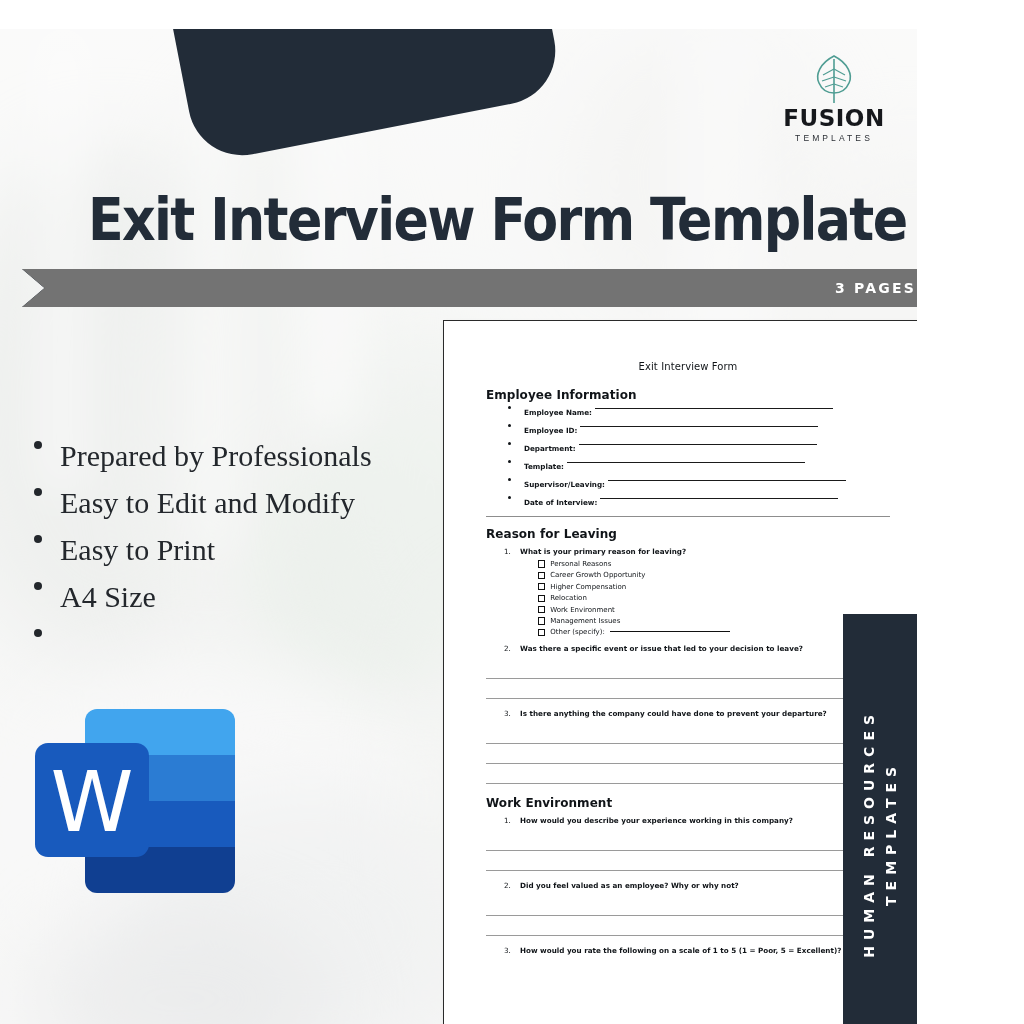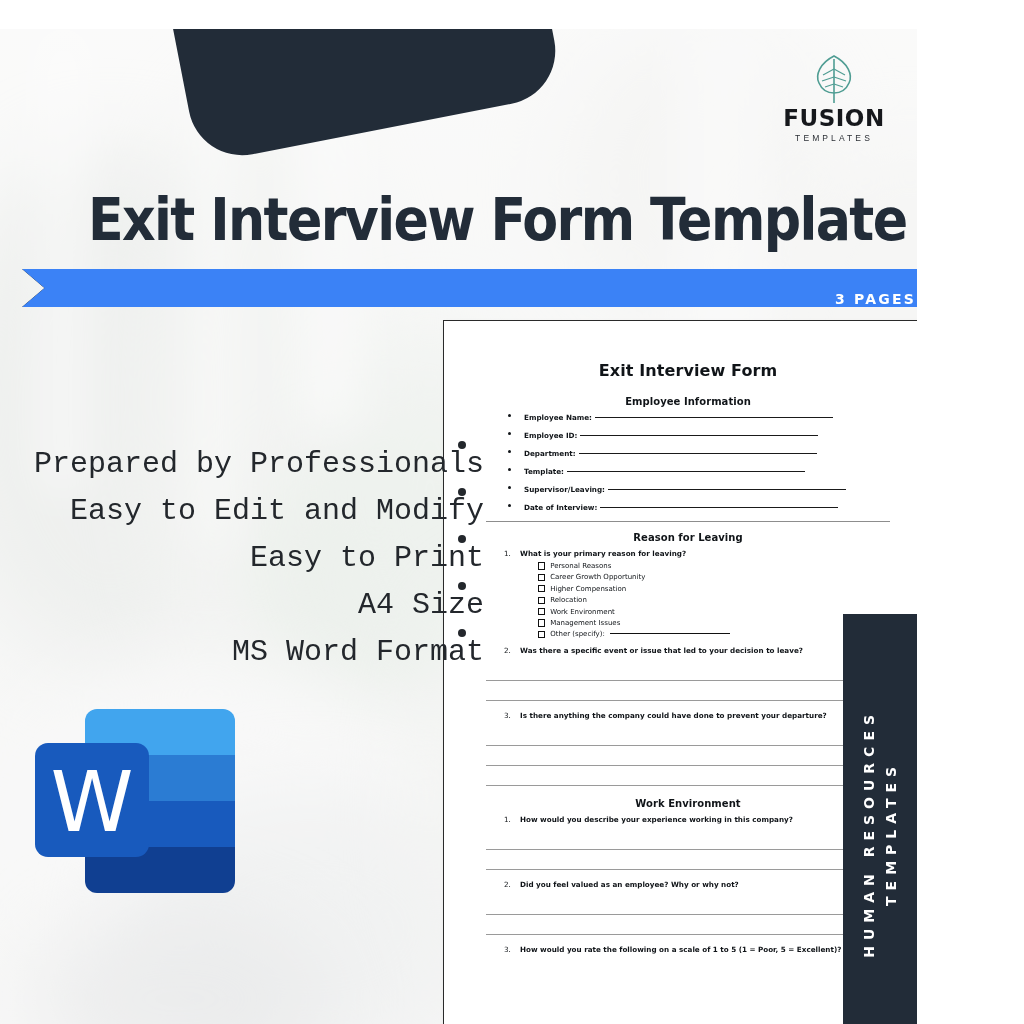--- a/index.html
+++ b/index.html
@@ -135,31 +135,31 @@
       0 0, 100% 0, 100% 100%, 0 100%,
       2.3% 50%
     );
     display: flex;
     align-items: center;
     justify-content: flex-end;
   }
   .ribbon-inner {
     position: absolute;
     inset: 0;
-    background: #3b82f6;
+    background: #737373;
     clip-path: polygon(
       0 0,
       100% 0,
       97.7% 50%,
       100% 100%,
       0 100%,
       2.3% 50%
     );
     display: flex;
-    align-items: flex-end;
+    align-items: center;
     justify-content: flex-end;
   }
   .ribbon-label {
     font-family: "DejaVu Sans", sans-serif;
     font-weight: 700;
     font-size: 14px;
     letter-spacing: 2.2px;
     color: #ffffff;
     margin-right: 78px;
   }
@@ -169,28 +169,27 @@
     position: absolute;
     left: 34px;
     top: 412px;
     z-index: 5;
     list-style: none;
     margin: 0;
     padding: 0;
   }
   .features li {
     display: flex;
-    align-items: flex-end;
-    font-family: Liberation Mono, monospace;
+    align-items: flex-start;
+    font-family: Liberation Serif, serif;
     font-size: 30px;
     color: #23272c;
     line-height: 1;
     margin-bottom: 8px;
     height: 39px;
-    flex-direction: column;
   }
   .features .dot {
     width: 8px;
     height: 8px;
     border-radius: 50%;
     background: #23272c;
     margin-right: 18px;
     flex: none;
   }
 
@@ -217,38 +216,37 @@
     z-index: 4;
     overflow: hidden;
   }
   .doc-inner {
     padding: 40px 42px 0 42px;
     font-family: "DejaVu Sans", sans-serif;
     color: #101418;
   }
   .doc-title {
     text-align: center;
-    font-weight: 700;
-    font-size: 16px;
+    font-weight: 400;
+    font-size: 10px;
     margin-bottom: 16px;
     letter-spacing: .1px;
   }
   .doc-h {
     font-weight: 700;
-    font-size: 10px;
+    font-size: 12px;
     margin: 0 0 6px 0;
     letter-spacing: .05px;
-    text-align: center;
   }
   .doc-h.spaced { margin-top: 12px; }
 
   .doc-fields { list-style: none; margin: 0 0 0 22px; padding: 0; }
   .doc-fields li {
     display: flex;
-    align-items: center;
+    align-items: flex-start;
     font-weight: 700;
     font-size: 7.2px;
     margin-bottom: 9px;
     white-space: nowrap;
   }
   .doc-fields .bul {
     width: 3px; height: 3px; border-radius: 50%;
     background: #101418; margin-right: 13px; flex: none;
     position: relative; top: -2px;
   }
@@ -403,21 +401,20 @@
     <li>
       <span class="dot"></span>
       <span>Easy to Print</span>
     </li>
     <li>
       <span class="dot"></span>
       <span>A4 Size</span>
     </li>
     <li>
       <span class="dot"></span>
-      <span>MS Word Format</span>
     </li>
   </ul>
 
   <svg class="word-icon" viewBox="0 0 204 188">
     <defs>
       <clipPath id="docclip">
         <rect x="52" y="2" width="150" height="184" rx="12" ry="12"></rect>
       </clipPath>
     </defs>
     <g clip-path="url(#docclip)">

